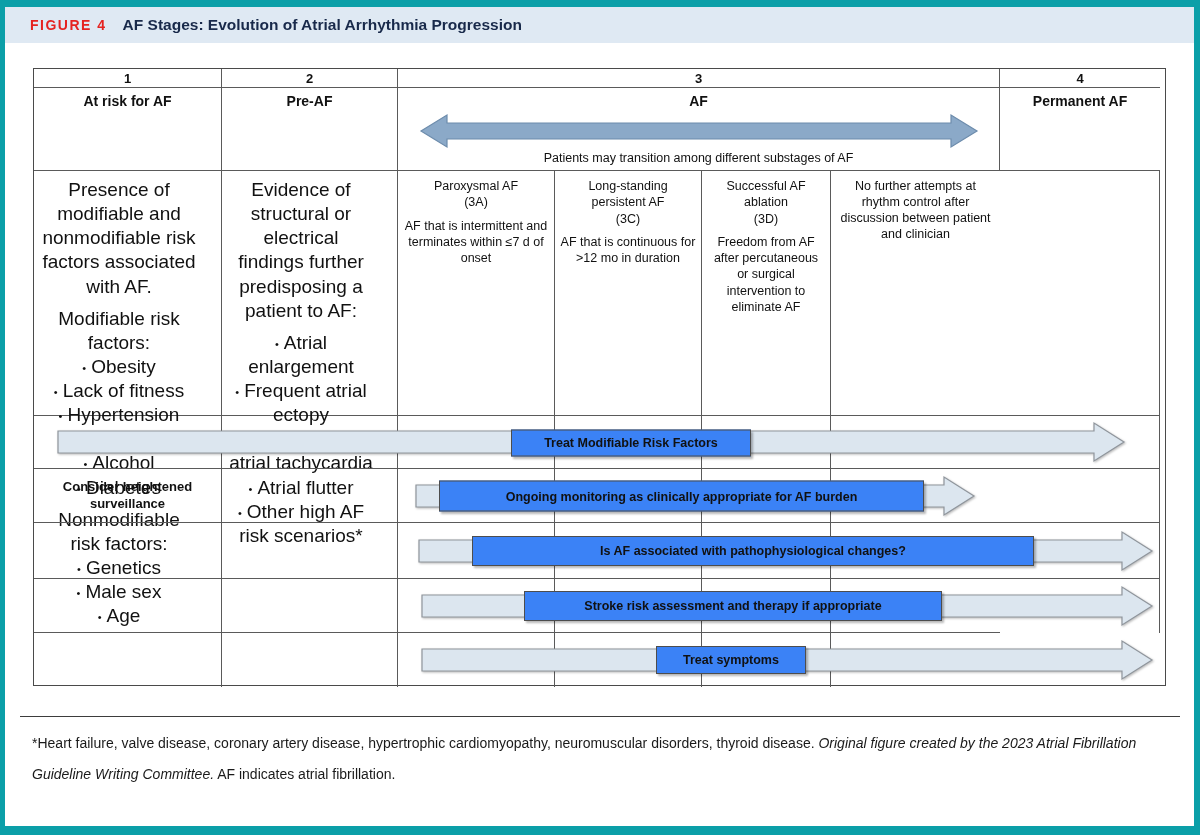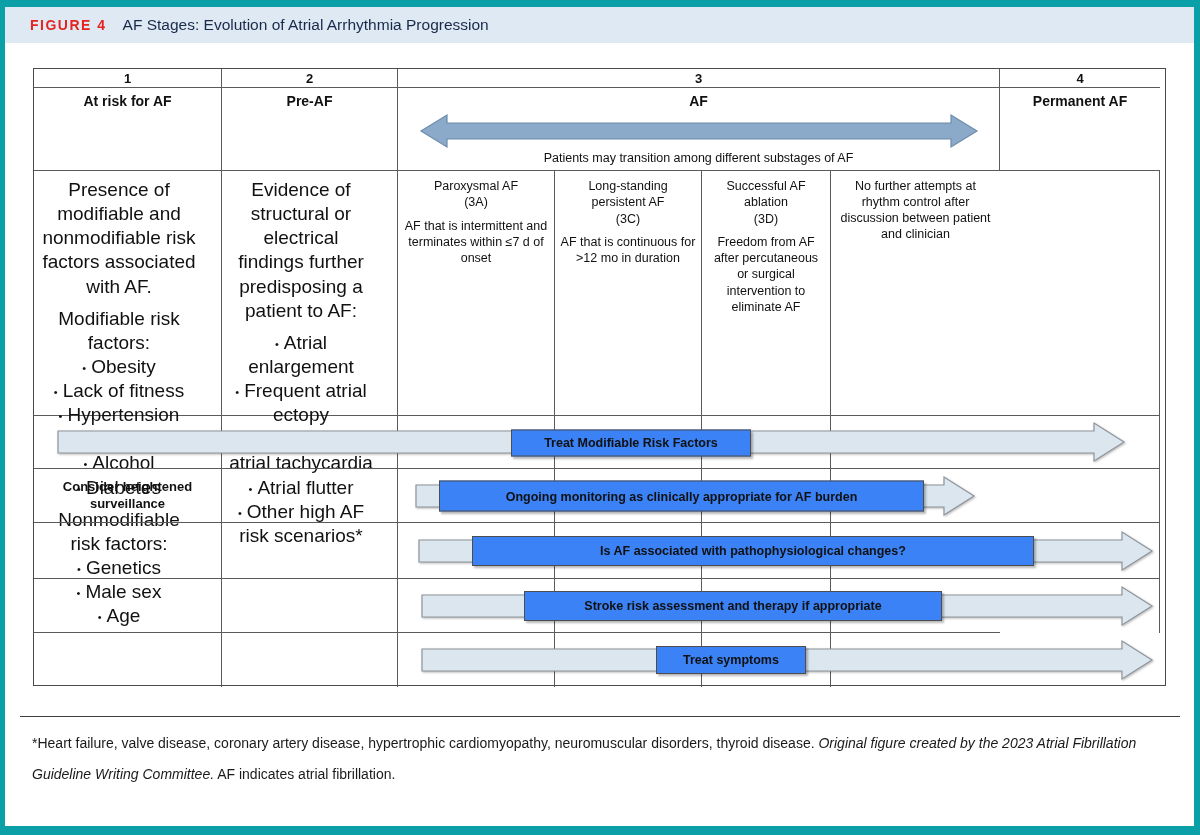--- a/index.html
+++ b/index.html
@@ -3,21 +3,21 @@
 <meta charset="utf-8">
 <style>
   * { margin:0; padding:0; box-sizing:border-box; }
   html,body { width:1200px; height:835px; background:#ffffff; font-family:"Liberation Sans", sans-serif; }
   .page { position:relative; width:1200px; height:835px; background:#ffffff; overflow:hidden; }
   .teal-frame { position:absolute; inset:0; border-top:7px solid #0b9fa8; border-left:5px solid #0b9fa8;
     border-right:6px solid #0b9fa8; border-bottom:9px solid #0b9fa8; pointer-events:none; z-index:30; }
   .figure-header { position:absolute; top:7px; left:5px; width:1189px; height:36px; background:#dfe9f3;
     display:flex; align-items:center; padding-left:25px; z-index:5; }
   .fig-label { color:#e52320; font-weight:bold; font-size:14px; letter-spacing:1.5px; margin-right:16px; }
-  .fig-title { color:#18294a; font-weight:normal; font-size:15.5px; }
+  .fig-title { color:#18294a; font-weight:bold; font-size:15.5px; }
 
   .af-table { position:absolute; left:33px; top:68px; width:1133px; height:618px;
     border:1.5px solid #4a4a4a; display:grid;
     grid-template-columns:188px 176px 157px 147px 129px 169px 160px;
     grid-template-rows:19px 83px 245px 53px 54px 56px 54px 54px; background:#fff; }
   .cell { display:flex; flex-direction:column; align-items:center; text-align:center; color:#111; position:relative; }
   .br { border-right:1px solid #5a5a5a; }
   .bb { border-bottom:1px solid #5a5a5a; }
   .span4 { grid-column:span 4; }
   .num { justify-content:center; font-weight:bold; font-size:13px; }

